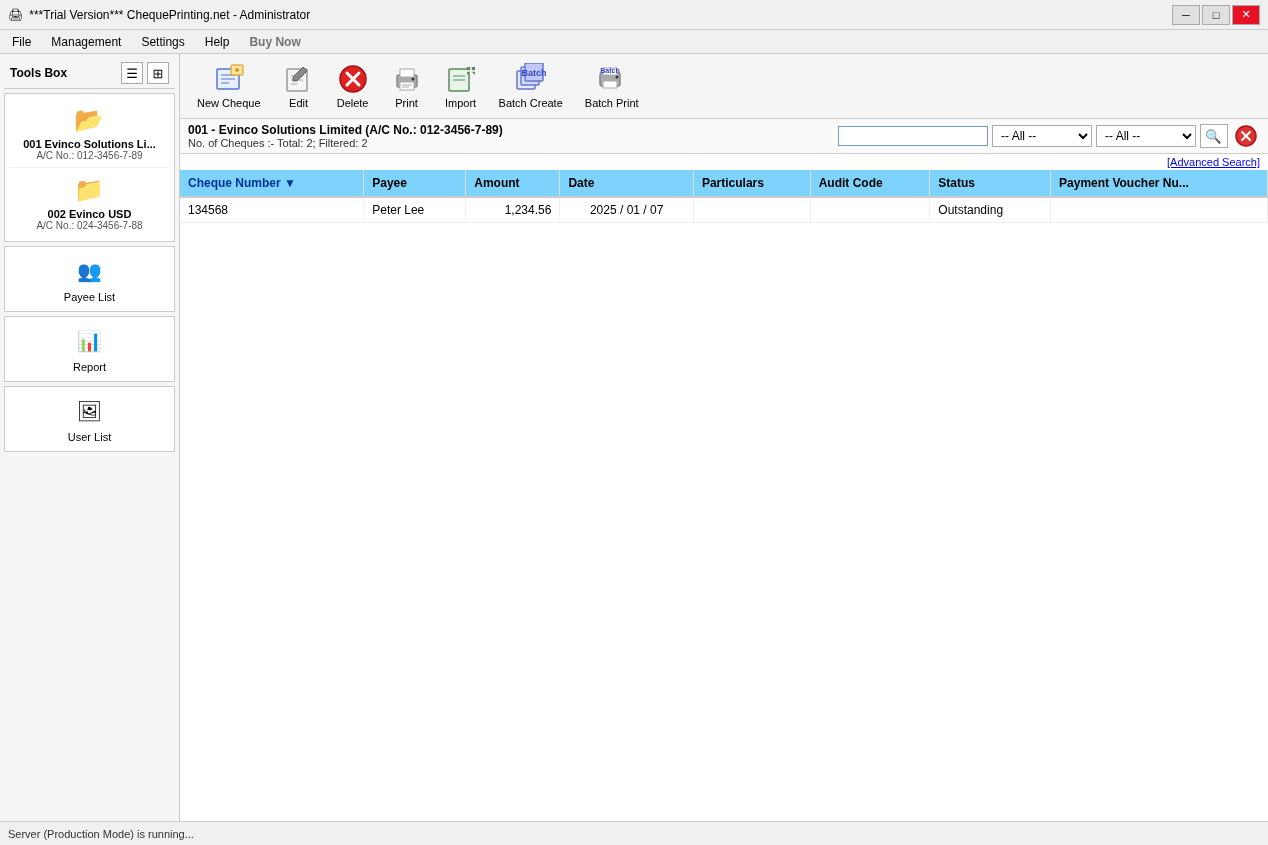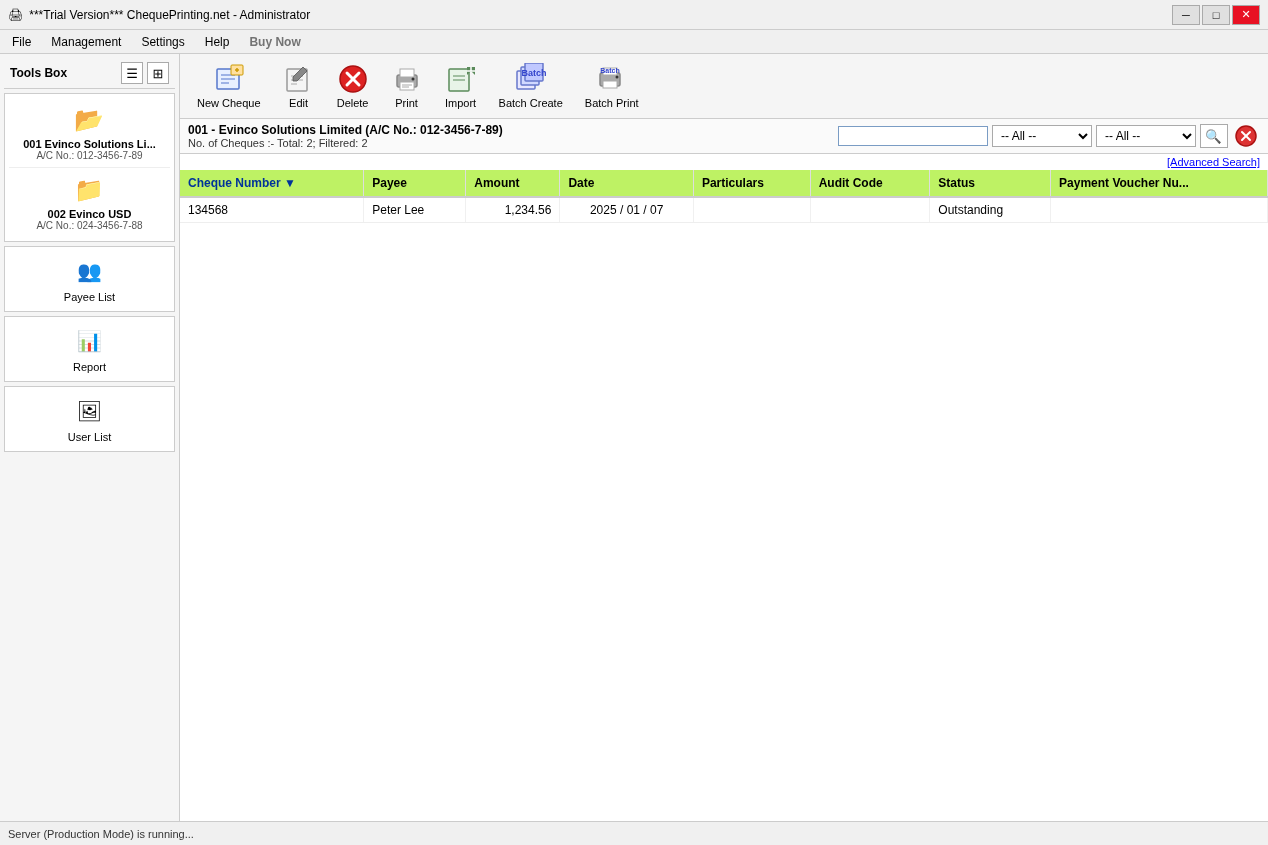--- a/index.html
+++ b/index.html
@@ -192,21 +192,21 @@
     #table-area {
       flex: 1;
       overflow: auto;
     }
     table {
       width: 100%;
       border-collapse: collapse;
       font-size: 12px;
     }
     thead tr {
-      background: #bef264;
+      background: #7dd3fc;
       border-bottom: 2px solid #ccc;
     }
     th {
       padding: 6px 8px;
       text-align: left;
       font-weight: bold;
       border-right: 1px solid #ddd;
       white-space: nowrap;
     }
     th.sorted { color: #003399; }

